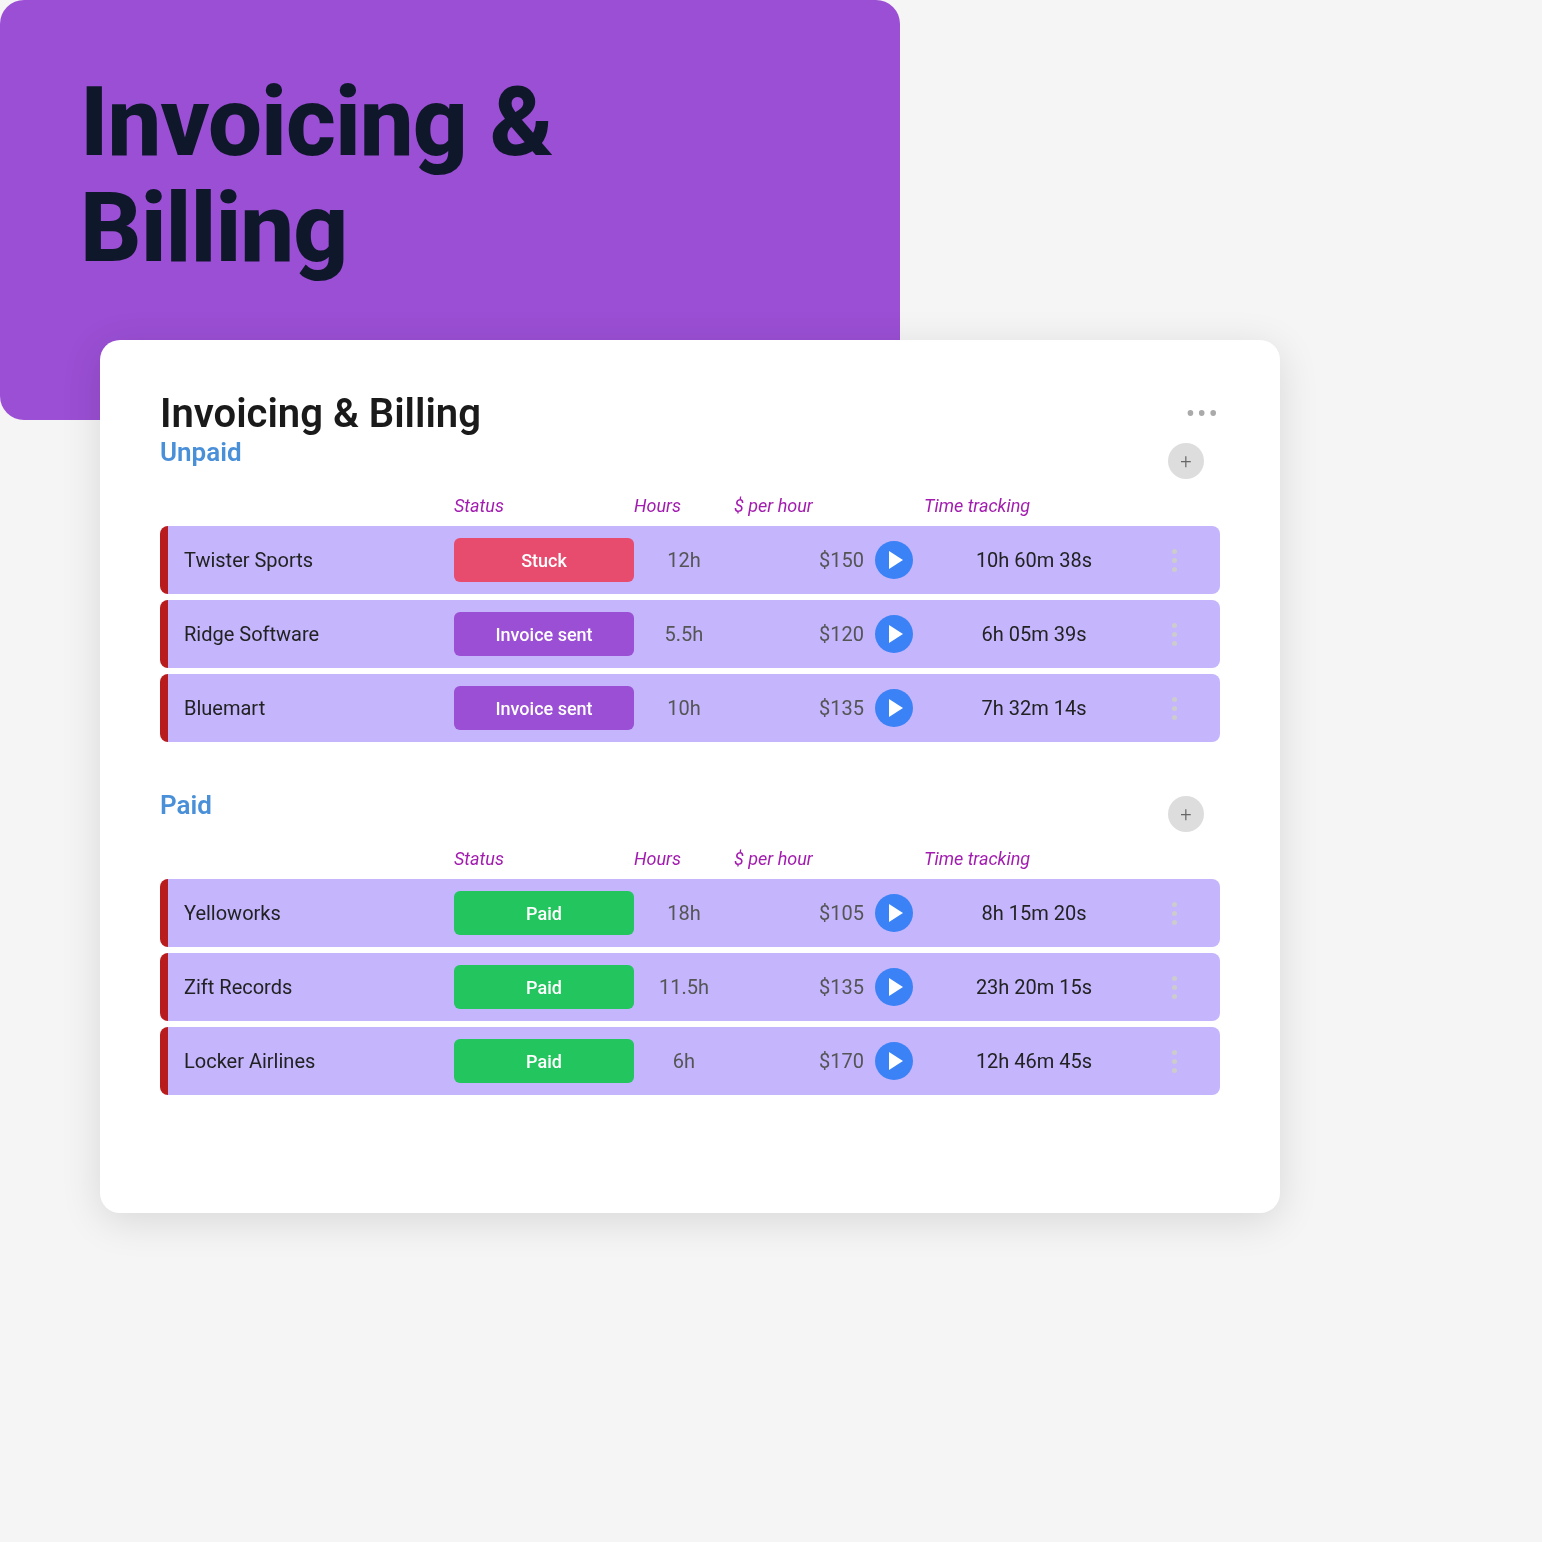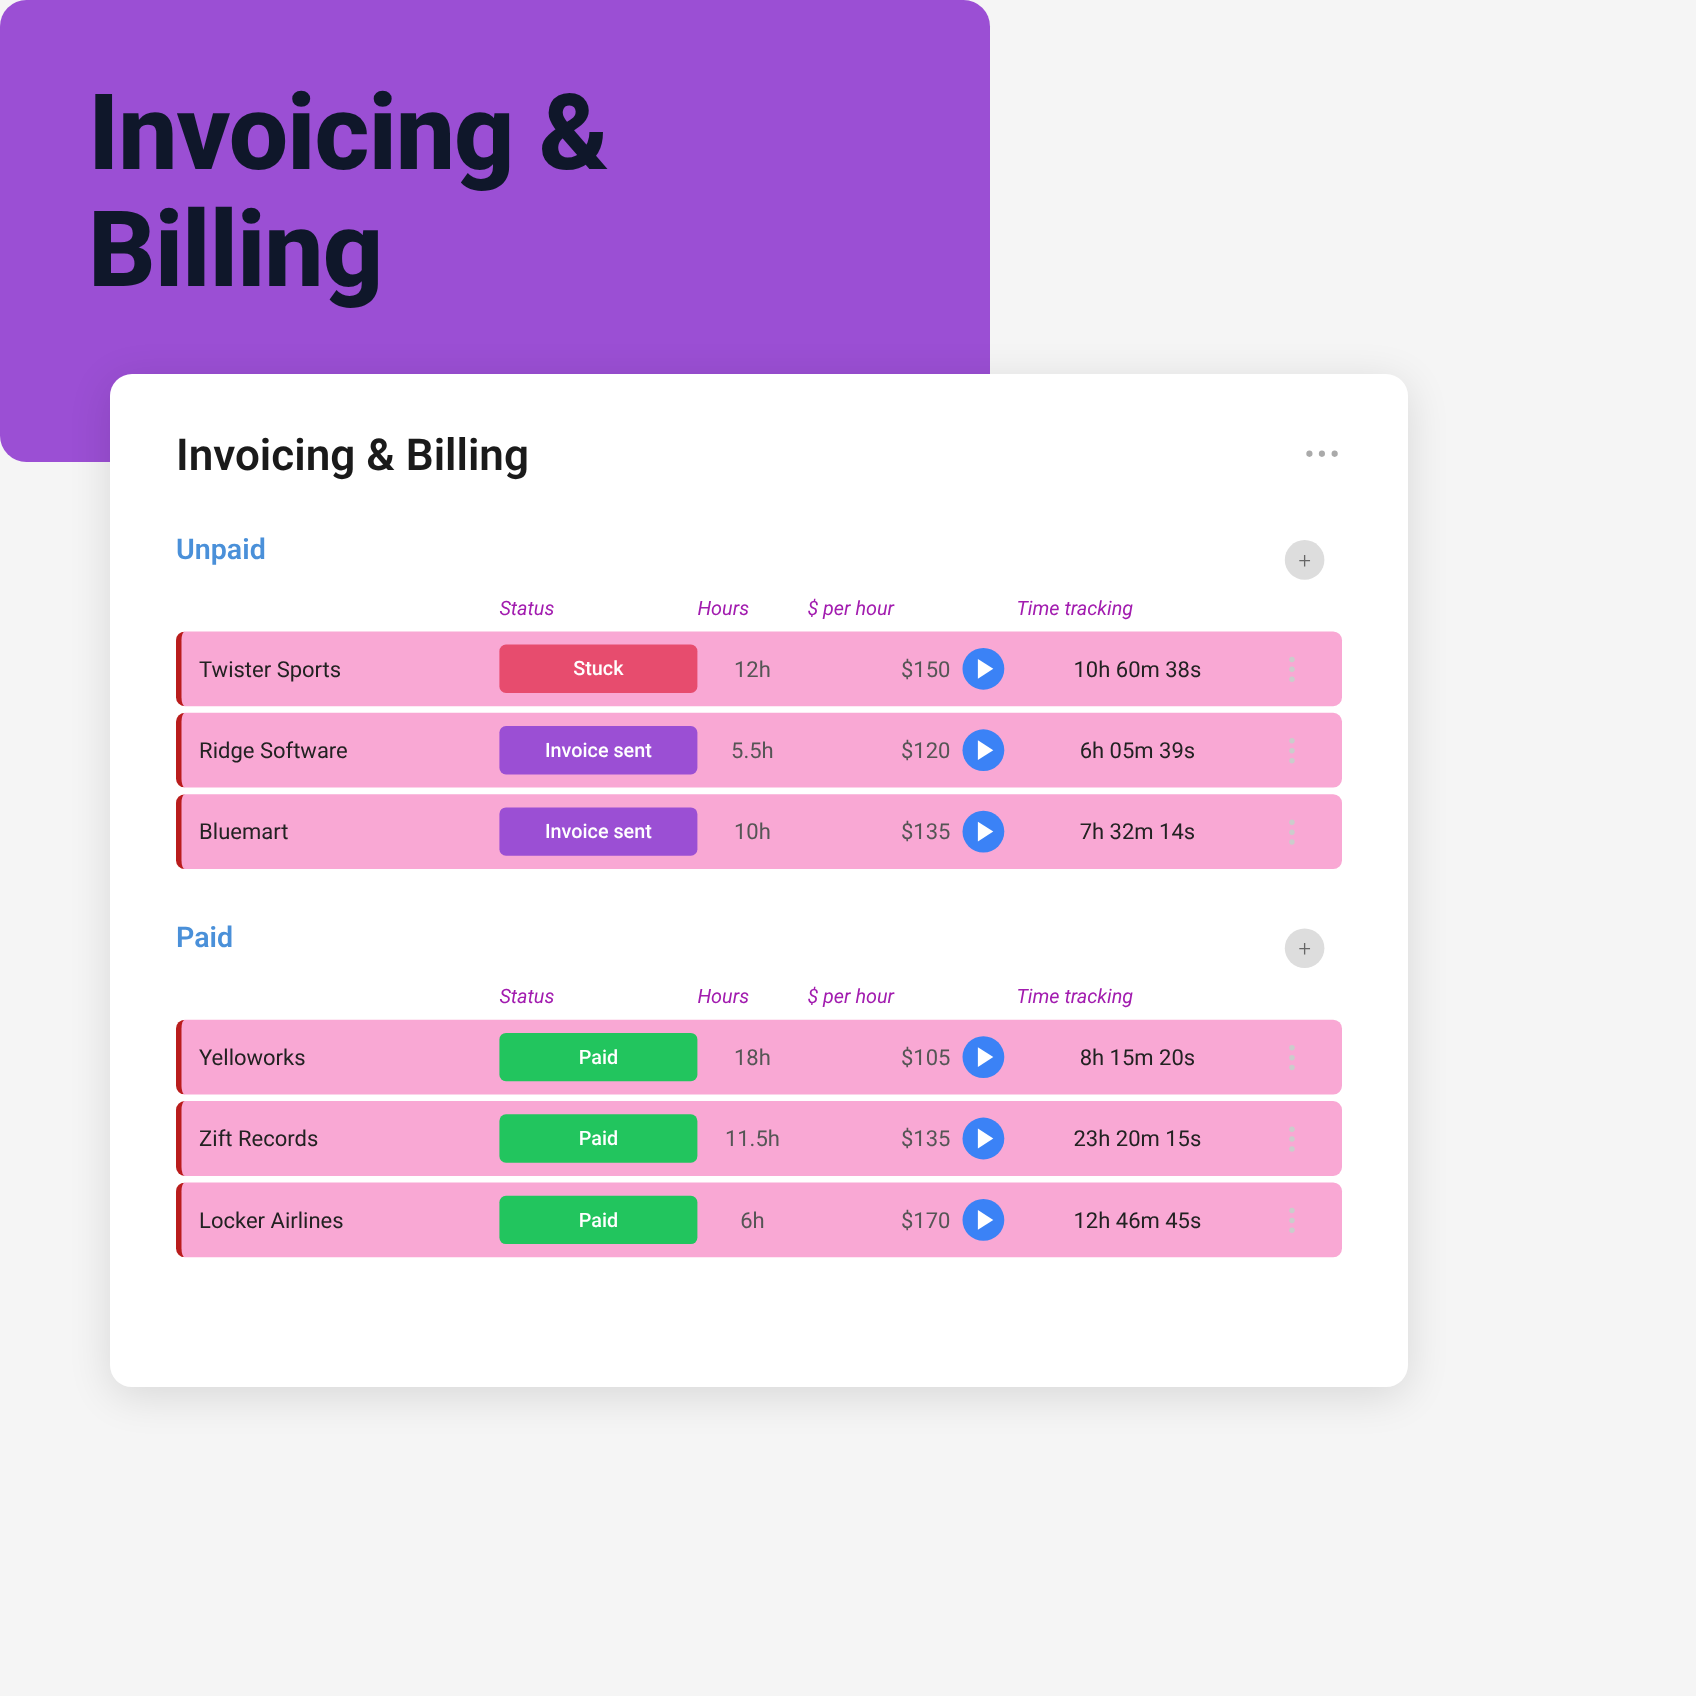--- a/index.html
+++ b/index.html
@@ -41,21 +41,20 @@
       border-radius: 20px;
       box-shadow: 0 8px 40px rgba(0,0,0,0.12);
       padding: 50px 60px 70px 60px;
       z-index: 2;
     }
 
     .card-header {
       display: flex;
       justify-content: space-between;
       align-items: center;
-      margin-bottom: 48px;
     }
 
     .card-title {
       font-size: 40px;
       font-weight: 600;
       color: #1a1a1a;
     }
 
     .more-icon {
       color: #aaa;
@@ -76,22 +75,22 @@
     }
 
     .table-row {
       display: grid;
       grid-template-columns: 1fr 180px 100px 130px 60px 220px 60px;
       align-items: center;
       padding: 0 16px;
       height: 68px;
       border-radius: 8px;
       margin-bottom: 6px;
-      background: #f9a8d4;
-      border-left: 5px solid #b91c1c;
+      background: #c4b5fd;
+      border-left: 8px solid #b91c1c;
     }
 
     .client-name {
       font-size: 20px;
       color: #222;
       font-weight: 400;
     }
 
     .status-badge {
       display: flex;

